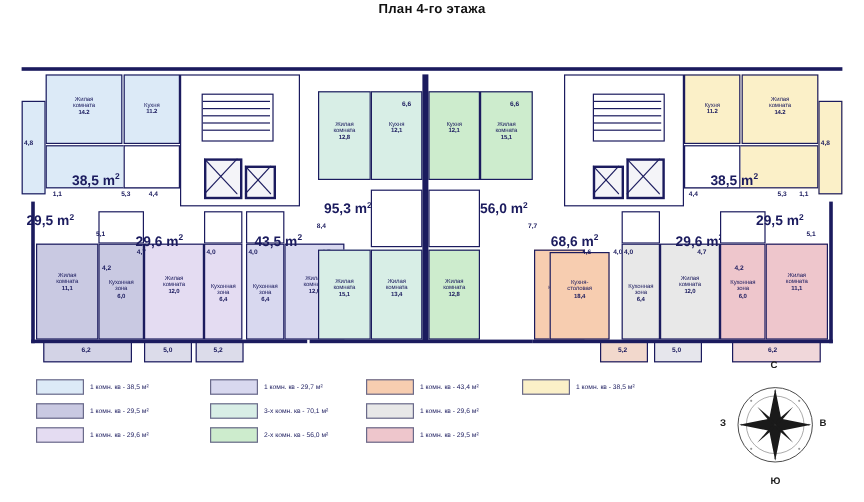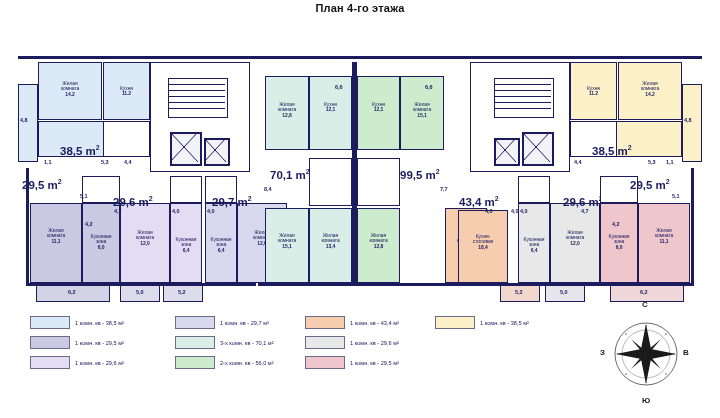--- a/index.html
+++ b/index.html
@@ -92,21 +92,21 @@
 
   <div class="rm" style="left:205px;top:185px;width:32px;height:80px;background:#d8d8ef;"></div>
   <div class="txt" style="left:203px;top:219px;width:36px;">Кухонная<br>зона<br><b>6,4</b></div>
 
   <div class="rm" style="left:237px;top:185px;width:50px;height:80px;background:#d8d8ef;"></div>
   <div class="txt" style="left:237px;top:212px;width:50px;">Жилая<br>комната<br><b>12,0</b></div>
 
   <div class="rm" style="left:205px;top:158px;width:32px;height:27px;background:#ffffff;"></div>
 
   <div class="areabig" style="left:212px;top:177px;">
-    <span>29,7 m</span><sup>2</sup>
+    <span>43,5 m</span><sup>2</sup>
   </div>
   <div class="small" style="left:207px;top:190px;">4,0</div>
   <div class="small" style="left:268px;top:190px;">4,7</div>
 
   <div class="bal" style="left:163px;top:266px;width:40px;height:18px;background:#dcdcea;"></div>
   <div class="small" style="left:178px;top:271px;">5,2</div>
 
   <div class="stair" style="left:168px;top:60px;width:58px;height:38px;"></div>
   <div class="stairline" style="left:169px;top:66px;width:56px;"></div>
   <div class="stairline" style="left:169px;top:72px;width:56px;"></div>
@@ -130,62 +130,62 @@
 
   <div class="rm" style="left:265px;top:58px;width:44px;height:74px;background:#d8eee6;"></div>
   <div class="txt" style="left:265px;top:84px;width:44px;">Жилая<br>комната<br><b>12,8</b></div>
 
   <div class="rm" style="left:309px;top:58px;width:43px;height:74px;background:#d8eee6;"></div>
   <div class="txt" style="left:309px;top:84px;width:43px;">Кухня<br><b>12,1</b></div>
 
   <div class="small" style="left:335px;top:66px;">6,6</div>
 
   <div class="areabig" style="left:270px;top:150px;">
-    <span>70,1 m</span><sup>2</sup>
+    <span>95,3 m</span><sup>2</sup>
   </div>
   <div class="small" style="left:264px;top:168px;">8,4</div>
   <div class="small" style="left:337px;top:150px;">1,7</div>
   <div class="small" style="left:338px;top:182px;">3,3</div>
 
   <div class="rm" style="left:265px;top:190px;width:44px;height:75px;background:#d8eee6;"></div>
   <div class="txt" style="left:265px;top:215px;width:44px;">Жилая<br>комната<br><b>15,1</b></div>
 
   <div class="rm" style="left:309px;top:190px;width:43px;height:75px;background:#d8eee6;"></div>
   <div class="txt" style="left:309px;top:215px;width:43px;">Жилая<br>комната<br><b>13,4</b></div>
 
   <div class="rm" style="left:357px;top:58px;width:43px;height:74px;background:#cdeccd;"></div>
   <div class="txt" style="left:357px;top:84px;width:43px;">Кухня<br><b>12,1</b></div>
 
   <div class="rm" style="left:400px;top:58px;width:44px;height:74px;background:#cdeccd;"></div>
   <div class="txt" style="left:400px;top:84px;width:44px;">Жилая<br>комната<br><b>15,1</b></div>
 
   <div class="small" style="left:425px;top:66px;">6,6</div>
 
   <div class="areabig" style="left:400px;top:150px;">
-    <span>99,5 m</span><sup>2</sup>
+    <span>56,0 m</span><sup>2</sup>
   </div>
   <div class="small" style="left:440px;top:168px;">7,7</div>
   <div class="small" style="left:368px;top:150px;">1,7</div>
   <div class="small" style="left:368px;top:182px;">3,3</div>
 
   <div class="rm" style="left:357px;top:190px;width:43px;height:75px;background:#cdeccd;"></div>
   <div class="txt" style="left:357px;top:215px;width:43px;">Жилая<br>комната<br><b>12,8</b></div>
 
   <div class="rm" style="left:309px;top:140px;width:43px;height:48px;background:#ffffff;"></div>
   <div class="rm" style="left:357px;top:140px;width:43px;height:48px;background:#ffffff;"></div>
   <div class="wall" style="left:352px;top:44px;width:5px;height:222px;"></div>
 
   <div class="rm" style="left:445px;top:190px;width:42px;height:75px;background:#f7cdb0;"></div>
   <div class="txt" style="left:445px;top:215px;width:42px;">Жилая<br>комната<br><b>13,7</b></div>
 
   <div class="rm" style="left:458px;top:192px;width:50px;height:73px;background:#f7cdb0;"></div>
   <div class="txt" style="left:458px;top:216px;width:50px;">Кухня-<br>столовая<br><b>18,4</b></div>
 
   <div class="areabig" style="left:459px;top:177px;">
-    <span>43,4 m</span><sup>2</sup>
+    <span>68,6 m</span><sup>2</sup>
   </div>
   <div class="small" style="left:485px;top:190px;">4,6</div>
   <div class="small" style="left:511px;top:190px;">4,0</div>
 
   <div class="bal" style="left:500px;top:266px;width:40px;height:18px;background:#f2d8cc;"></div>
   <div class="small" style="left:515px;top:271px;">5,2</div>
 
   <div class="rm" style="left:518px;top:185px;width:32px;height:80px;background:#e8e8e8;"></div>
   <div class="txt" style="left:516px;top:219px;width:36px;">Кухонная<br>зона<br><b>6,4</b></div>
 

